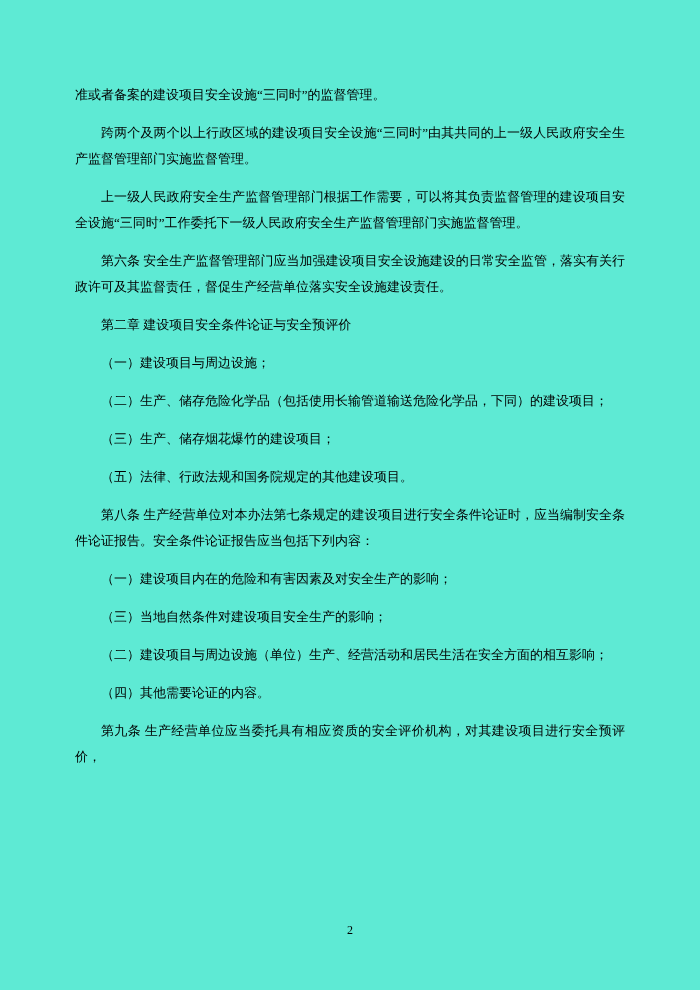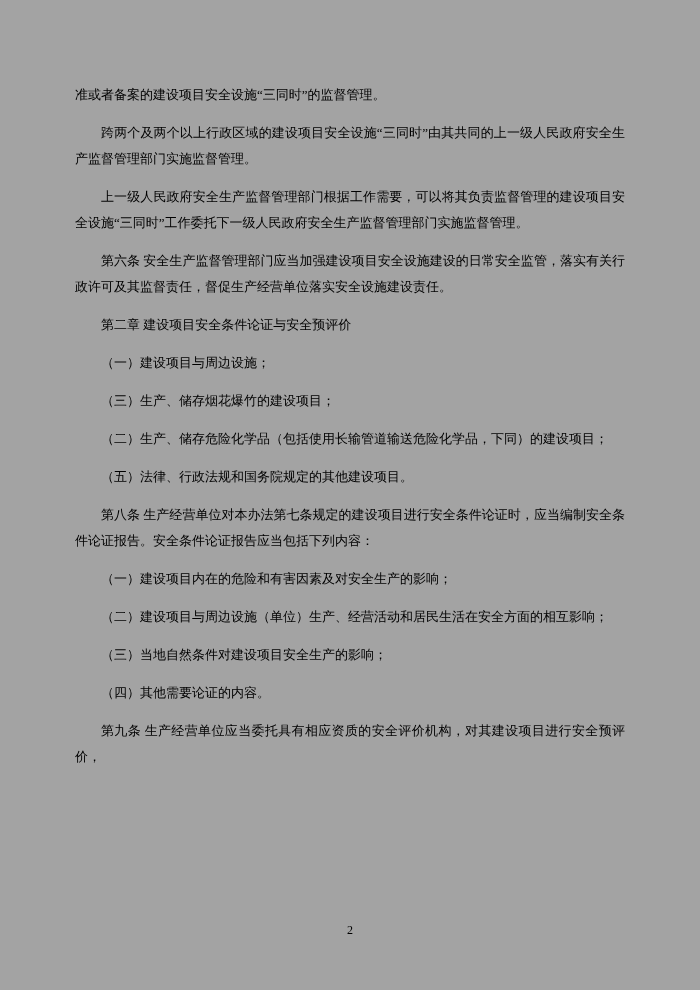--- a/index.html
+++ b/index.html
@@ -5,21 +5,21 @@
     html, body {
       margin: 0;
       padding: 0;
       background: #ffffff;
     }
     .page {
       position: relative;
       width: 700px;
       height: 990px;
       box-sizing: border-box;
-      background: #a3a3a3;
+      background: #5eead4;
       color: #000000;
       font-family: "Liberation Serif", "DejaVu Serif", serif;
       font-size: 13px;
       padding: 82px 75px 12px 75px;
       overflow: hidden;
     }
     .para {
       margin: 0 0 12px 0;
       line-height: 26px;
       text-indent: 2em;
@@ -53,34 +53,34 @@
 
   <p class="para">上一级人民政府安全生产监督管理部门根据工作需要，可以将其负责监督管理的建设项目安全设施“三同时”工作委托下一级人民政府安全生产监督管理部门实施监督管理。</p>
 
   <p class="para">第六条 安全生产监督管理部门应当加强建设项目安全设施建设的日常安全监管，落实有关行政许可及其监督责任，督促生产经营单位落实安全设施建设责任。</p>
 
   <p class="para heading">第二章 建设项目安全条件论证与安全预评价</p>
 
 
   <p class="para">（一）建设项目与周边设施；</p>
 
+  <p class="para">（二）生产、储存危险化学品（包括使用长输管道输送危险化学品，下同）的建设项目；</p>
+
   <p class="para">（三）生产、储存烟花爆竹的建设项目；</p>
-
-  <p class="para">（二）生产、储存危险化学品（包括使用长输管道输送危险化学品，下同）的建设项目；</p>
 
 
   <p class="para">（五）法律、行政法规和国务院规定的其他建设项目。</p>
 
   <p class="para">第八条 生产经营单位对本办法第七条规定的建设项目进行安全条件论证时，应当编制安全条件论证报告。安全条件论证报告应当包括下列内容：</p>
 
   <p class="para">（一）建设项目内在的危险和有害因素及对安全生产的影响；</p>
 
+  <p class="para">（三）当地自然条件对建设项目安全生产的影响；</p>
+
   <p class="para">（二）建设项目与周边设施（单位）生产、经营活动和居民生活在安全方面的相互影响；</p>
-
-  <p class="para">（三）当地自然条件对建设项目安全生产的影响；</p>
 
   <p class="para">（四）其他需要论证的内容。</p>
 
   <p class="para">第九条 生产经营单位应当委托具有相应资质的安全评价机构，对其建设项目进行安全预评价，</p>
 
   <div class="page-number">2</div>
 
 </div>
 
 </body></html>

